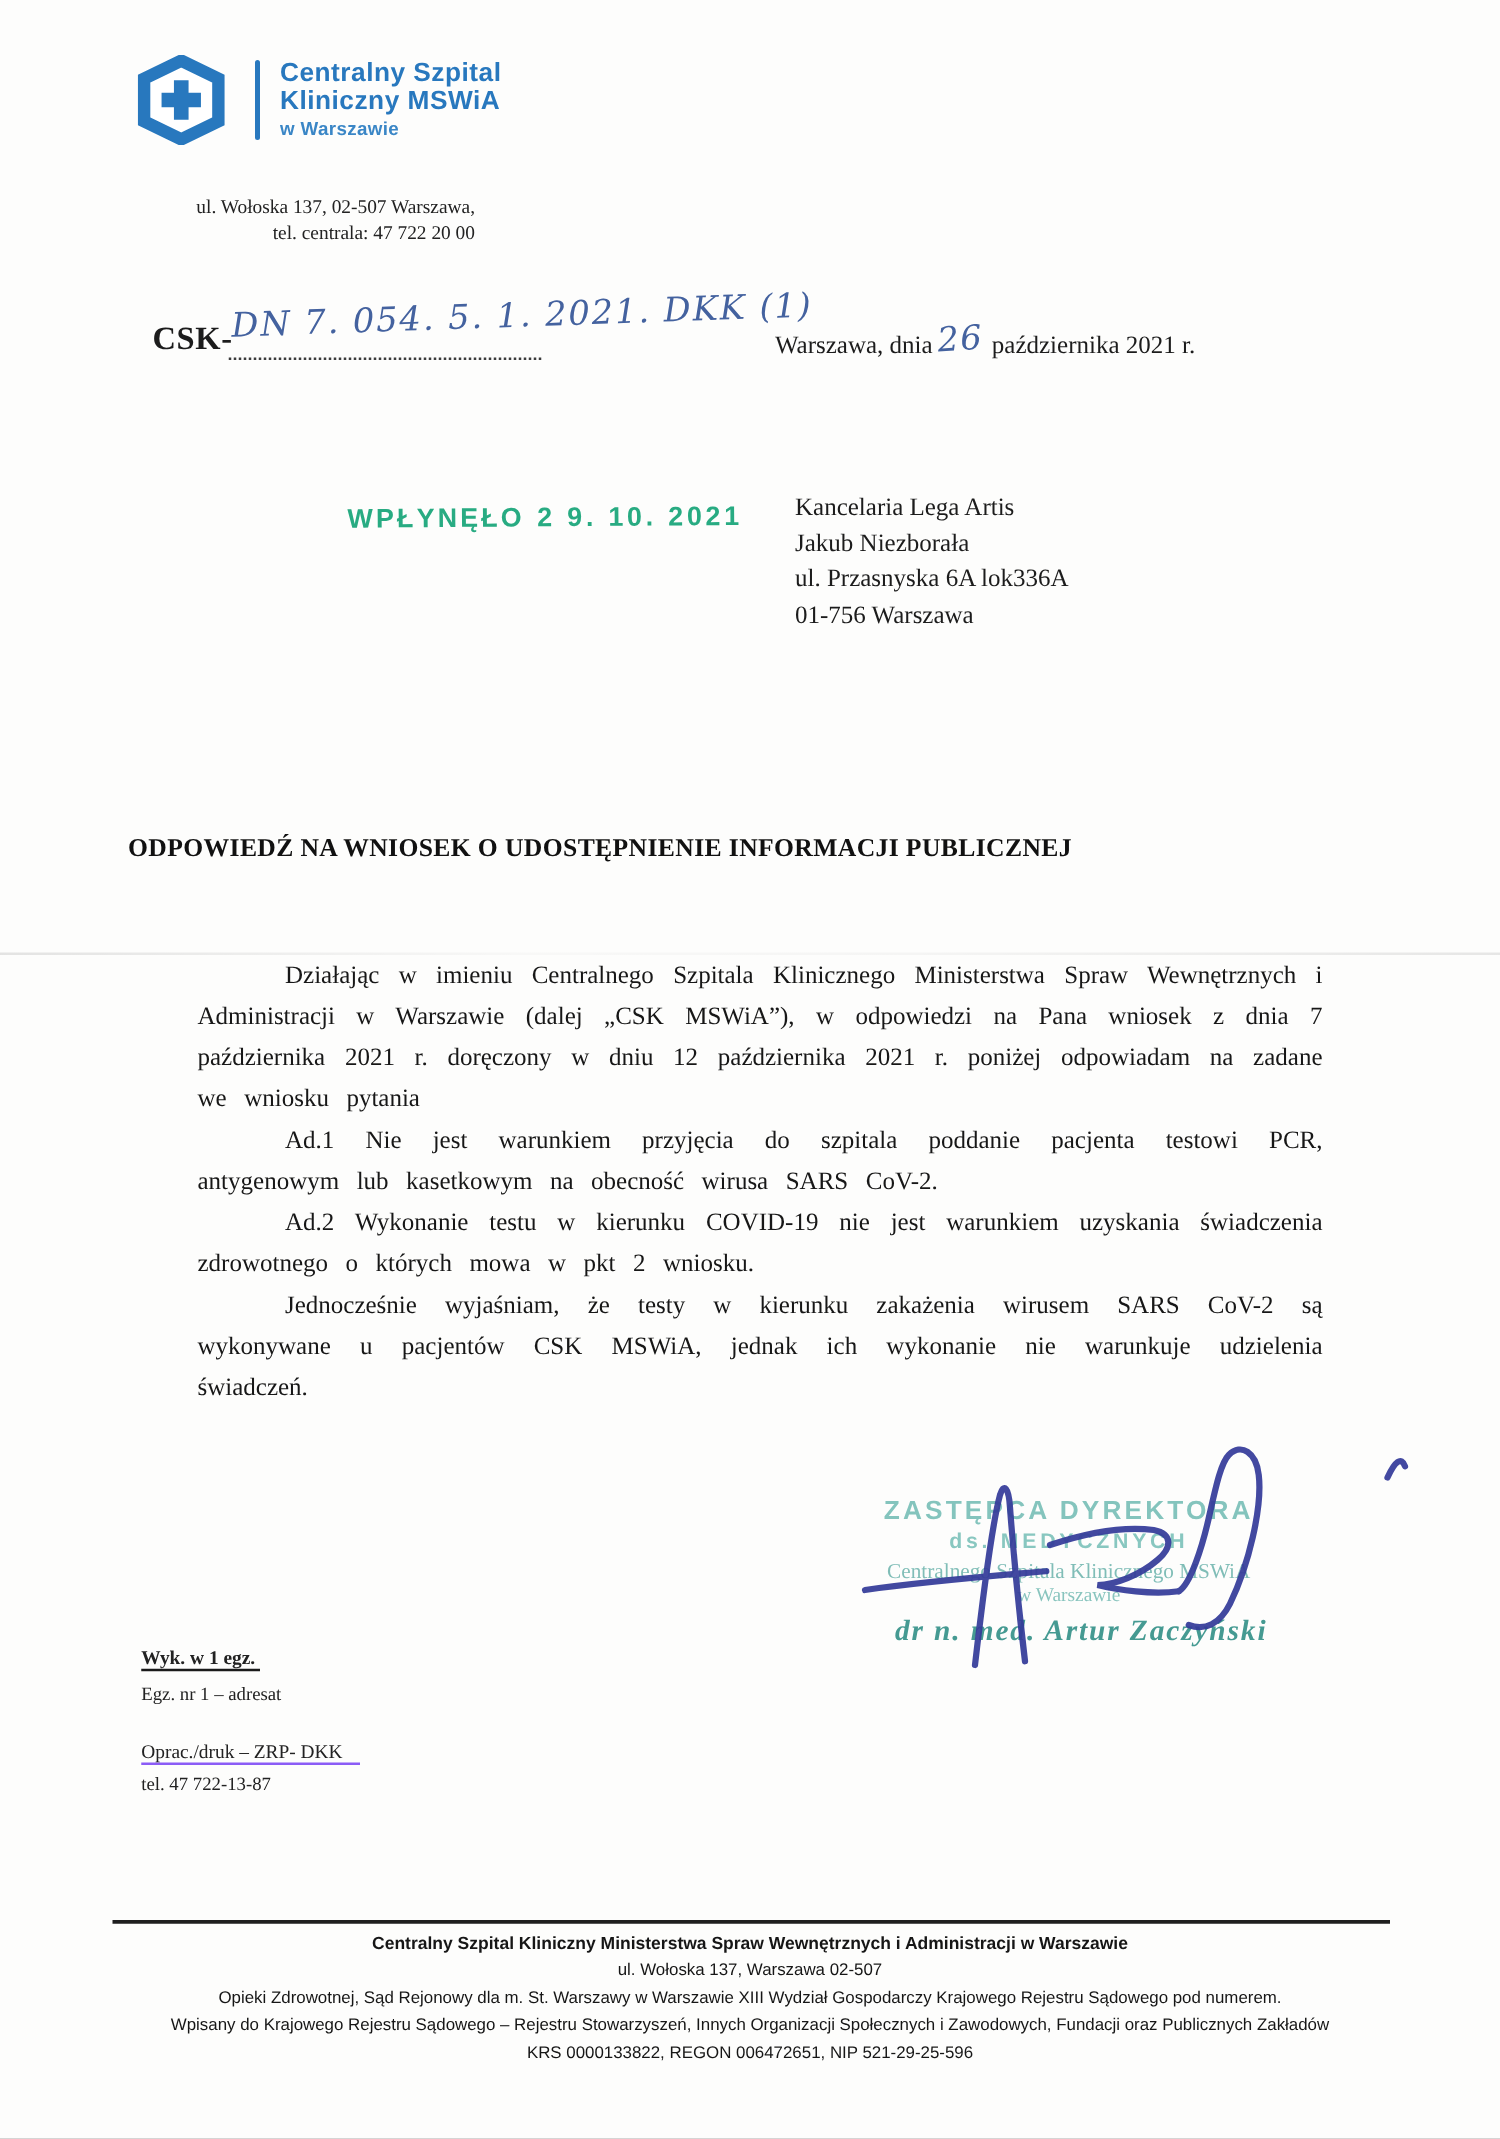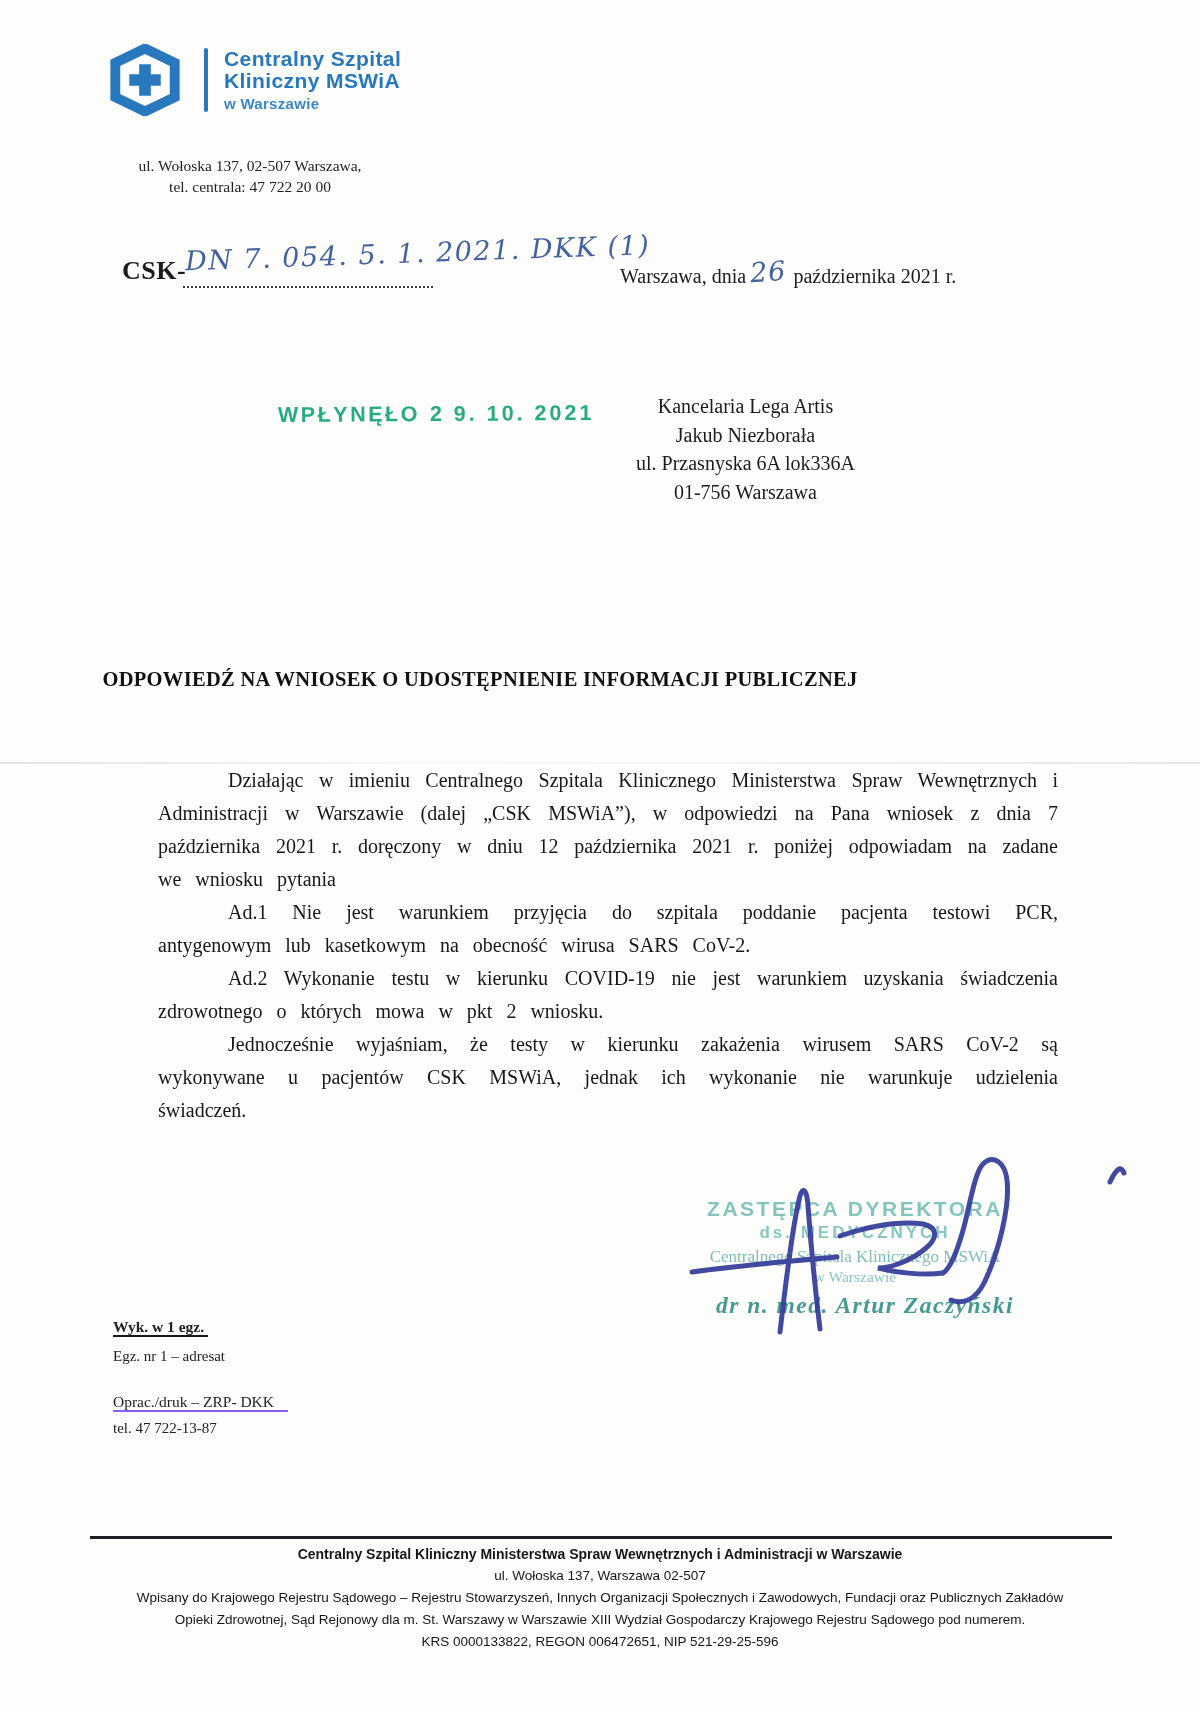--- a/index.html
+++ b/index.html
@@ -19,21 +19,21 @@
   }
 
   
   .logo-wrap{position:absolute;left:108px;top:44px;display:flex;align-items:center;}
   .logo-icon{width:74px;height:72px;}
   .logo-divider{width:4px;height:64px;background:#2878be;margin:0 16px 0 22px;border-radius:2px;}
   .logo-text{font-family:"Liberation Sans", sans-serif;color:#2878be;line-height:1.08;}
   .logo-text .l1{font-size:21px;font-weight:bold;letter-spacing:.4px;}
   .logo-text .l2{font-size:21px;font-weight:bold;letter-spacing:.4px;}
   .logo-text .l3{font-size:15px;font-weight:600;margin-top:3px;letter-spacing:.3px;color:#3a86c6;}
-  .hq-address{position:absolute;left:120px;top:155px;width:260px;text-align:center;font-size:15.5px;line-height:21px;color:#222;}
+  .hq-address{position:absolute;left:120px;top:155px;width:260px;text-align:right;font-size:15.5px;line-height:21px;color:#222;}
 
   
   .ref-label{position:absolute;left:122px;top:256px;font-size:26px;letter-spacing:.5px;font-weight:bold;}
   .ref-dots{position:absolute;left:183px;top:262px;width:250px;border-bottom:2.5px dotted #3b3b3b;height:24px;}
   .handwriting{
     font-family:"DejaVu Serif", serif;font-style:italic;
     color:#44629f;
   }
   .ref-number{
     position:absolute;left:185px;top:238px;width:420px;
@@ -47,21 +47,21 @@
   .received-stamp{
     position:absolute;left:278px;top:402px;
     font-family:"Liberation Sans", sans-serif;
     color:#17a578;font-size:21.5px;font-weight:600;
     letter-spacing:2.5px;white-space:nowrap;
     transform:rotate(-.4deg);opacity:.92;
   }
   .received-stamp .d{font-weight:700;letter-spacing:3px;margin-left:10px;}
 
   
-  .recipient{position:absolute;left:636px;top:392px;font-size:20px;line-height:28.5px;text-align:center;}
+  .recipient{position:absolute;left:636px;top:392px;font-size:20px;line-height:28.5px;}
 
   
   .doc-title{
     position:absolute;left:0;top:668px;width:960px;text-align:center;
     font-size:20.5px;font-weight:bold;letter-spacing:.3px;color:#111;
   }
 
   
   .body-text{
     position:absolute;left:112px;top:764px;width:900px;
@@ -173,18 +173,18 @@
 
   <div class="note n1"><span>Wyk. w 1 egz.</span></div>
   <div class="note n2">Egz. nr 1 – adresat</div>
   <div class="note n3"><span>Oprac./druk – ZRP- DKK</span></div>
   <div class="note n4">tel. 47 722-13-87</div>
 
   <div class="footer-rule"></div>
   <div class="footer">
     <div class="f1">Centralny Szpital Kliniczny Ministerstwa Spraw Wewnętrznych i Administracji w Warszawie</div>
     <div>ul. Wołoska 137, Warszawa 02-507</div>
+    <div>Opieki Zdrowotnej, Sąd Rejonowy dla m. St. Warszawy w Warszawie XIII Wydział Gospodarczy Krajowego Rejestru Sądowego pod numerem.</div>
     <div>Wpisany do Krajowego Rejestru Sądowego – Rejestru Stowarzyszeń, Innych Organizacji Społecznych i Zawodowych, Fundacji oraz Publicznych Zakładów</div>
-    <div>Opieki Zdrowotnej, Sąd Rejonowy dla m. St. Warszawy w Warszawie XIII Wydział Gospodarczy Krajowego Rejestru Sądowego pod numerem.</div>
     <div>KRS 0000133822, REGON 006472651, NIP 521-29-25-596</div>
   </div>
 
 </div>
 
 </body></html>

